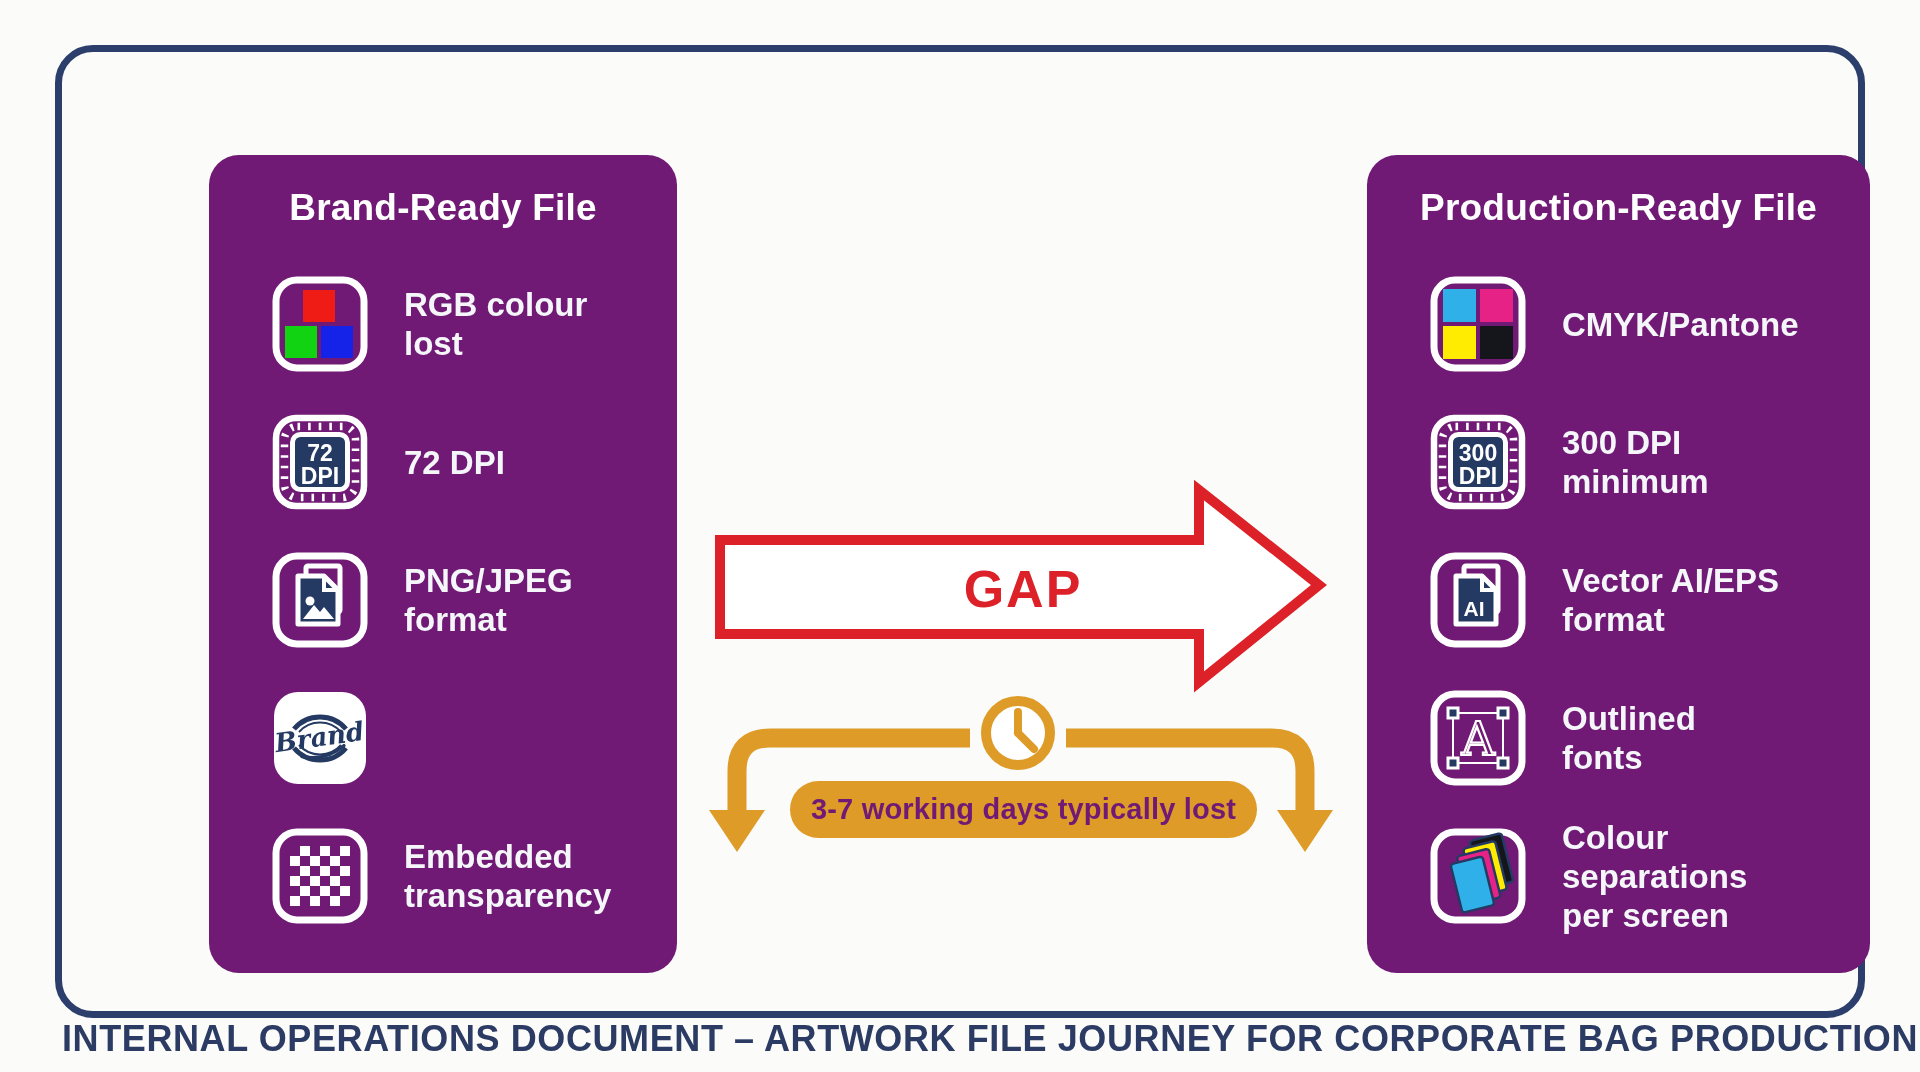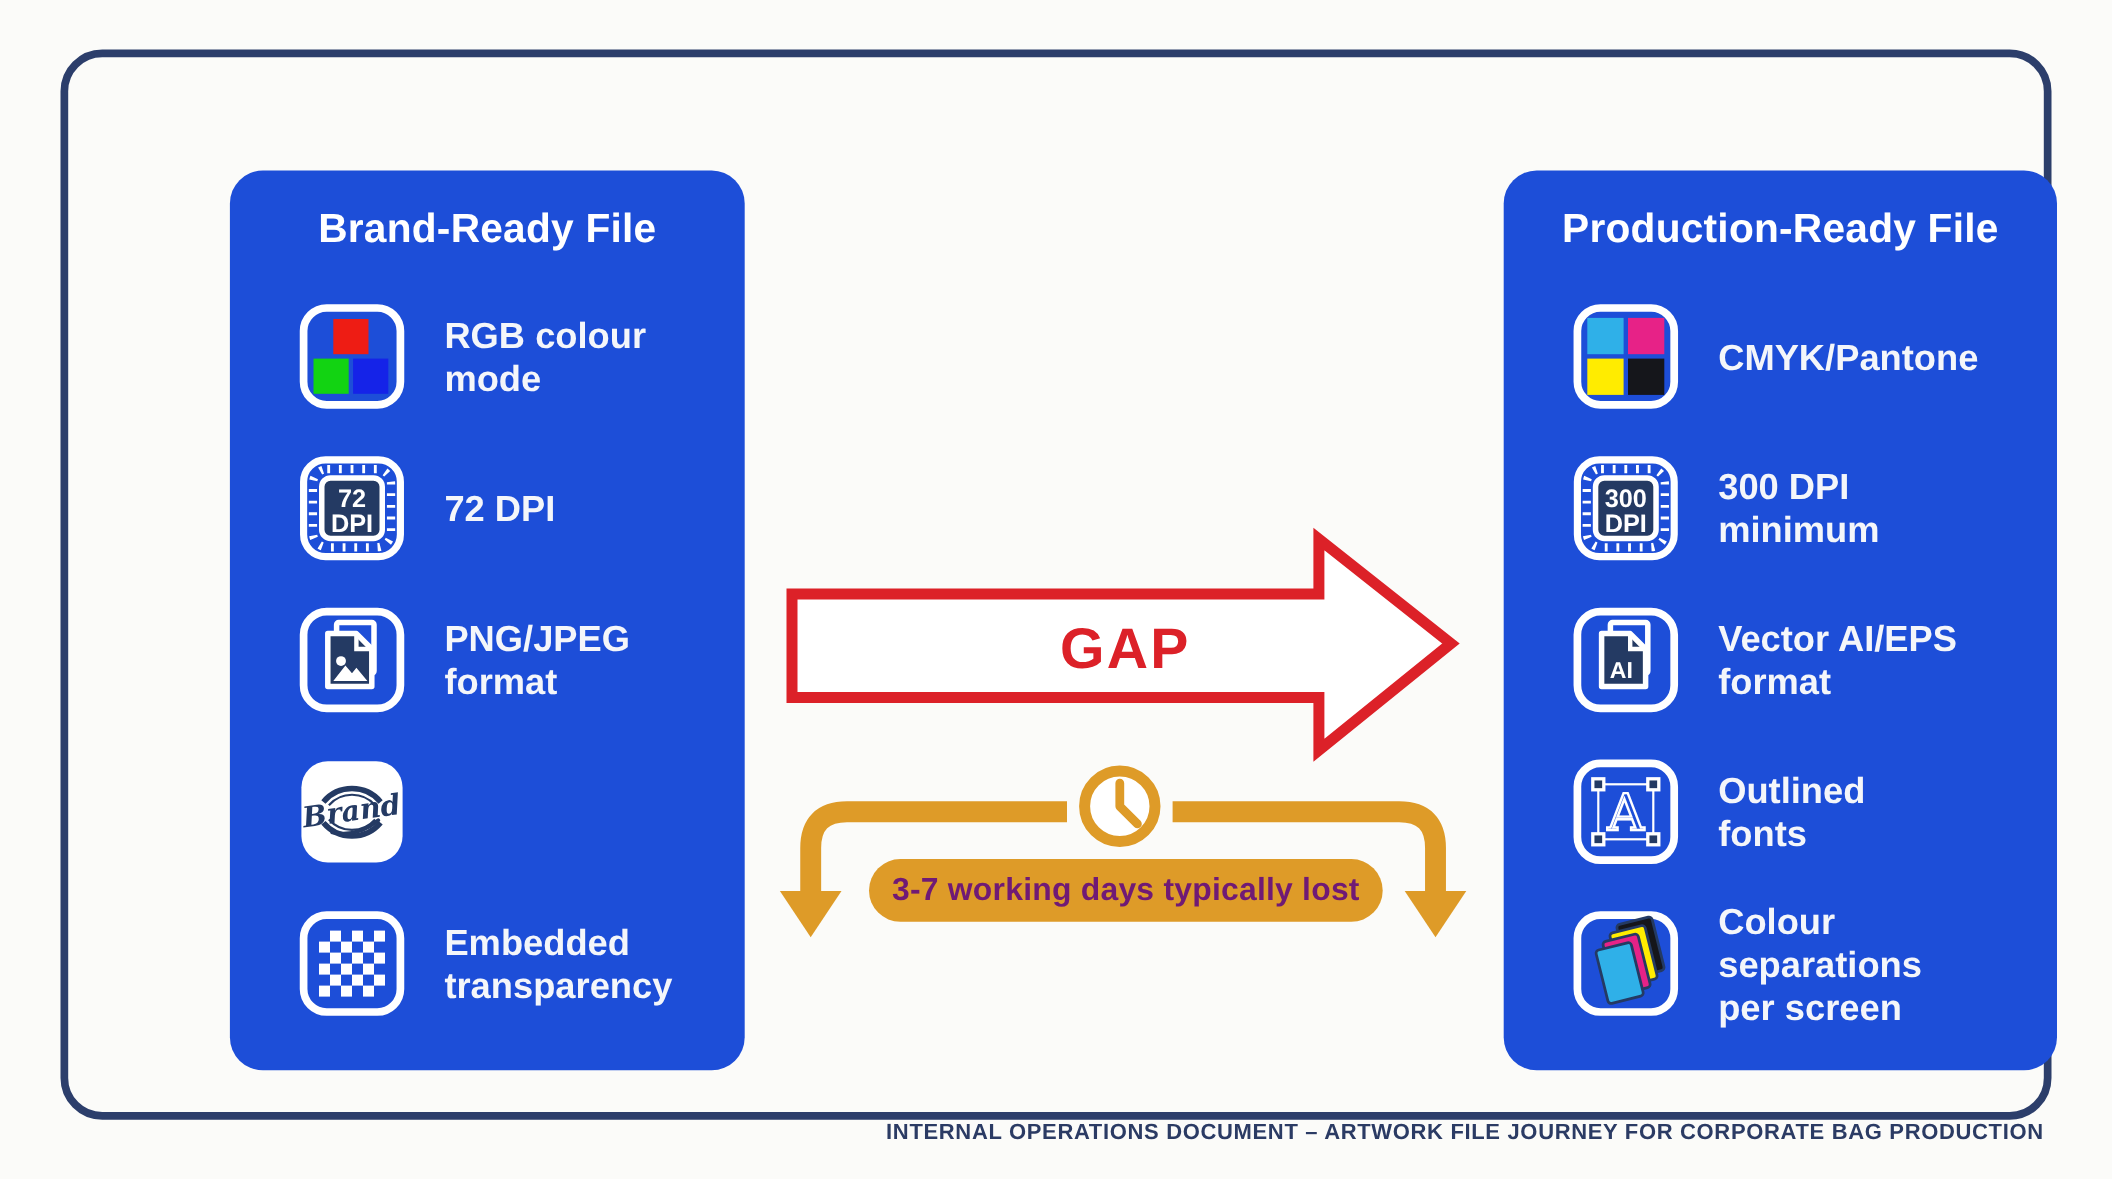--- a/index.html
+++ b/index.html
@@ -7,21 +7,21 @@
     width:1920px;height:1072px;position:relative;overflow:hidden;
     background:#fbfbf9;
     font-family:"Liberation Sans", sans-serif;
   }
   .frame{
     position:absolute;left:55px;top:45px;width:1796px;height:959px;
     border:7px solid #2c3e6b;border-radius:38px;background:transparent;
   }
   .panel{
     position:absolute;top:103px;width:468px;height:818px;
-    background:#1d4ed8;border-radius:30px;color:#ffffff;
+    background:#701a75;border-radius:30px;color:#ffffff;
   }
   .panel.left{left:147px;}
   .panel.right{left:1305px;width:465px;padding-left:38px;}
   .panel h2{
     margin:0;position:absolute;top:32px;left:0;right:0;
     text-align:center;font-size:37px;font-weight:700;letter-spacing:0.2px;
     color:#ffffff;white-space:nowrap;
   }
   .items{
     position:absolute;top:119px;left:61px;right:14px;
@@ -35,42 +35,42 @@
   .bracket-svg{position:absolute;left:620px;top:630px;overflow:visible;}
   .pill{
     position:absolute;left:728px;top:729px;width:467px;height:57px;
     background:#de9b28;border-radius:29px;
     display:flex;align-items:center;justify-content:center;
     color:#701a75;font-size:29px;font-weight:700;letter-spacing:0.2px;
     white-space:nowrap;
   }
   .caption{
     position:absolute;left:0;top:966px;width:100%;
-    text-align:right;color:#2b3b64;font-size:20px;font-weight:600;
+    text-align:right;color:#2b3b64;font-size:36px;font-weight:600;
     letter-spacing:0.6px;white-space:nowrap;
   }
 </style>
 </head>
 <body>
 
 <div class="frame">
 
   <section class="panel left">
     <h2>Brand-Ready File</h2>
     <div class="items">
         <div class="item-row">
           <span class="item-icon"><svg viewBox="0 0 100 100" width="100" height="100" style="overflow:visible">
               <rect x="6" y="6" width="88" height="88" rx="21" fill="none" stroke="#ffffff" stroke-width="7"></rect>
               <rect x="33" y="16" width="32" height="32" fill="#ee1c14"></rect>
               <rect x="15" y="52" width="32" height="32" fill="#12d312"></rect>
               <rect x="51" y="52" width="32" height="32" fill="#1523e8"></rect>
             </svg></span>
           <div class="item-label">
             <div>RGB colour</div>
-            <div>mode</div>
+            <div>lost</div>
           </div>
         </div>
         <div class="item-row">
           <span class="item-icon"><svg viewBox="0 0 100 100" width="100" height="100" style="overflow:visible">
               <rect x="6" y="6" width="88" height="88" rx="20" fill="none" stroke="#ffffff" stroke-width="6.5"></rect>
               <rect x="14.5" y="14.5" width="71" height="71" rx="13" fill="none" stroke="#ffffff" stroke-width="7.5" stroke-dasharray="2.6 8"></rect>
               <rect x="22.5" y="22.5" width="55" height="55" rx="8" fill="#243a63" stroke="#ffffff" stroke-width="5"></rect>
               <text x="50" y="48.5" text-anchor="middle" font-family="Liberation Sans, sans-serif" font-weight="bold" font-size="23" fill="#ffffff">72</text>
               <text x="50" y="71.5" text-anchor="middle" font-family="Liberation Sans, sans-serif" font-weight="bold" font-size="23" fill="#ffffff">DPI</text>
             </svg></span>

